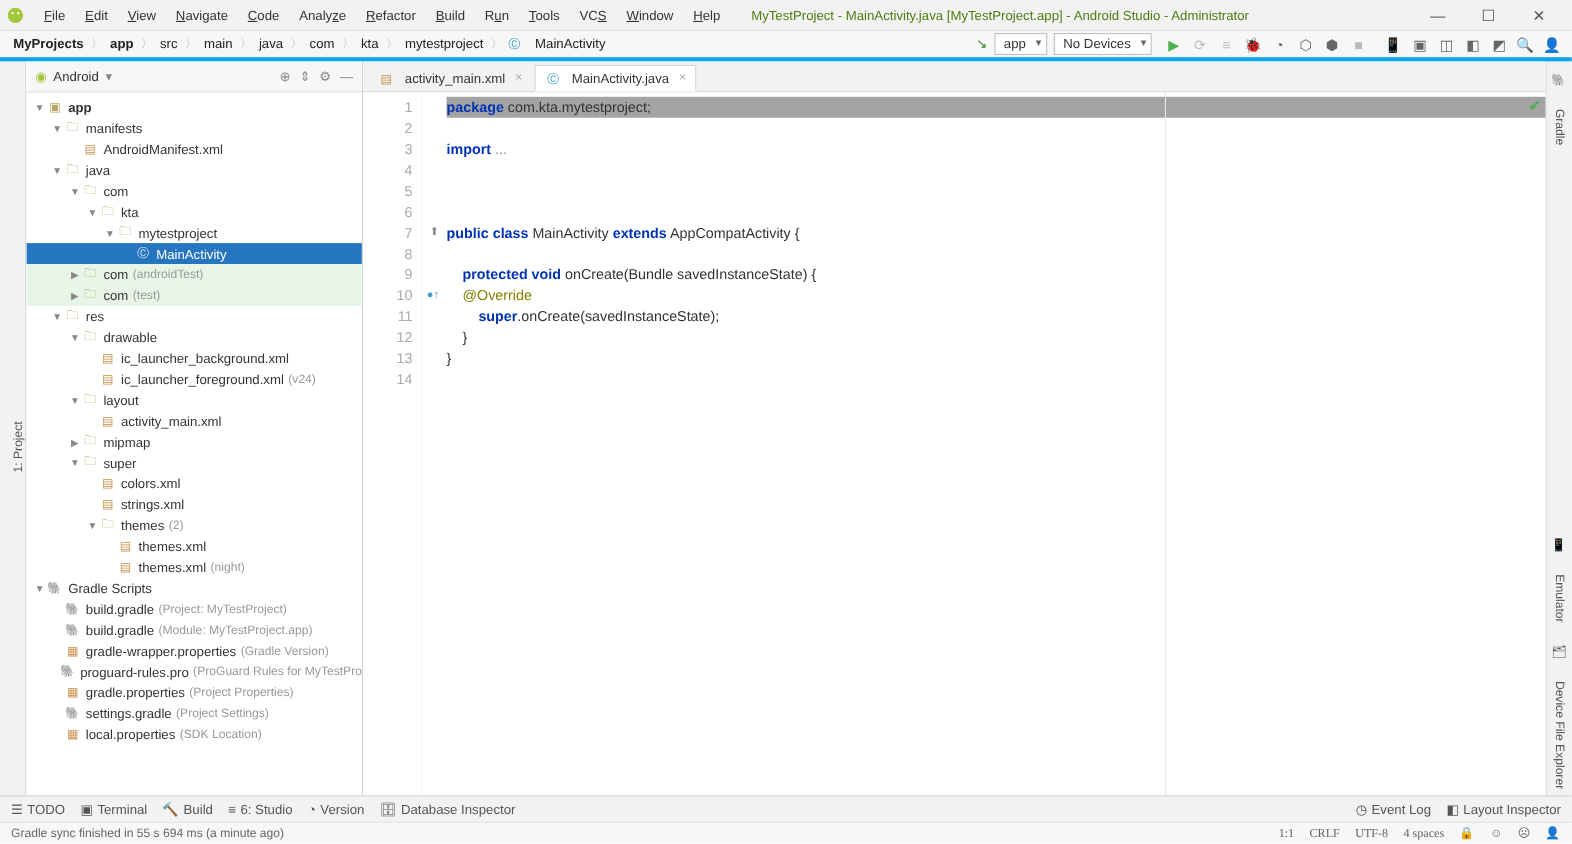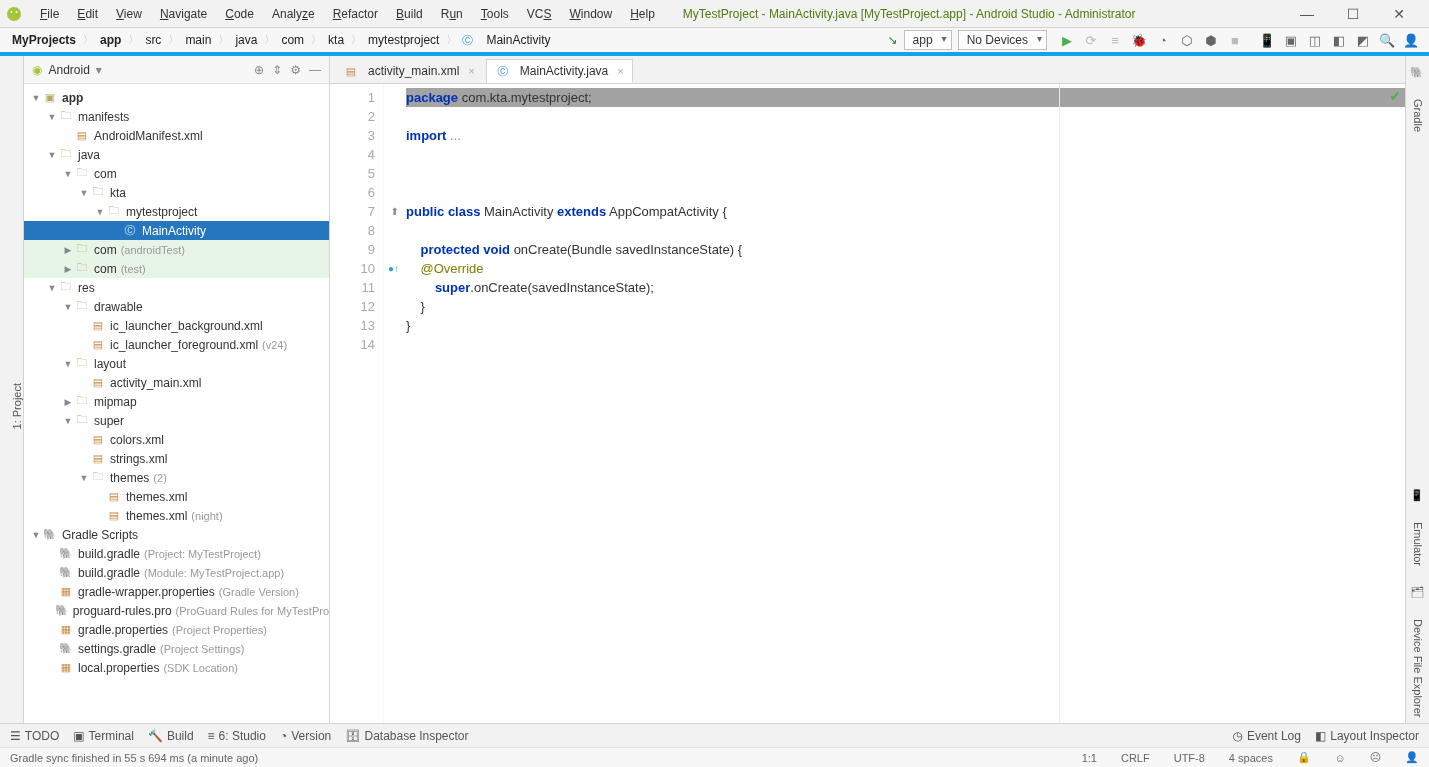--- a/index.html
+++ b/index.html
@@ -56,21 +56,21 @@
 .ital { color:#660e7a; font-style:italic; }
 .pkg-bg { background:#a3a3a3; }
 .right-stripe { width:24px; background:#f2f2f2; border-left:1px solid #d4d4d4; display:flex; flex-direction:column; align-items:center; padding-top:10px; gap:16px; font-size:11px; color:#555; }
 .right-stripe .side-label { writing-mode:vertical-rl; padding:4px 0; cursor:pointer; }
 .check { position:absolute; top:4px; right:4px; color:#4caf50; font-size:14px; }
 .bottom-tools { position:absolute; left:0; right:0; bottom:20px; height:24px; background:#f2f2f2; border-top:1px solid #d4d4d4; display:flex; align-items:center; padding:0 10px; gap:14px; font-size:12px; color:#555; }
 .bottom-tools .bt-item { display:flex; align-items:center; gap:4px; cursor:pointer; }
 .bottom-tools .spacer { flex:1; }
 .statusbar { position:absolute; left:0; right:0; bottom:0; height:20px; background:#f7f7f7; border-top:1px solid #e0e0e0; display:flex; align-items:center; padding:0 10px; font-size:11px; color:#666; }
 .statusbar .spacer { flex:1; }
-.statusbar .st-item { margin-left:24px; }
+.statusbar .st-item { margin-left:14px;font-family:Liberation Serif, serif; }
 .separator-vert { width:1px; height:100%; background:#e8e8e8; position:absolute; right:345px; top:0; }
 u.mne { text-decoration: underline; text-decoration-thickness:1px; }
 </style>
 </head>
 <body>
 
 <div class="menubar">
   <span class="logo">
     <svg width="16" height="16" viewBox="0 0 16 16">
         <circle cx="8" cy="8" r="7" fill="#a4c639"></circle>

